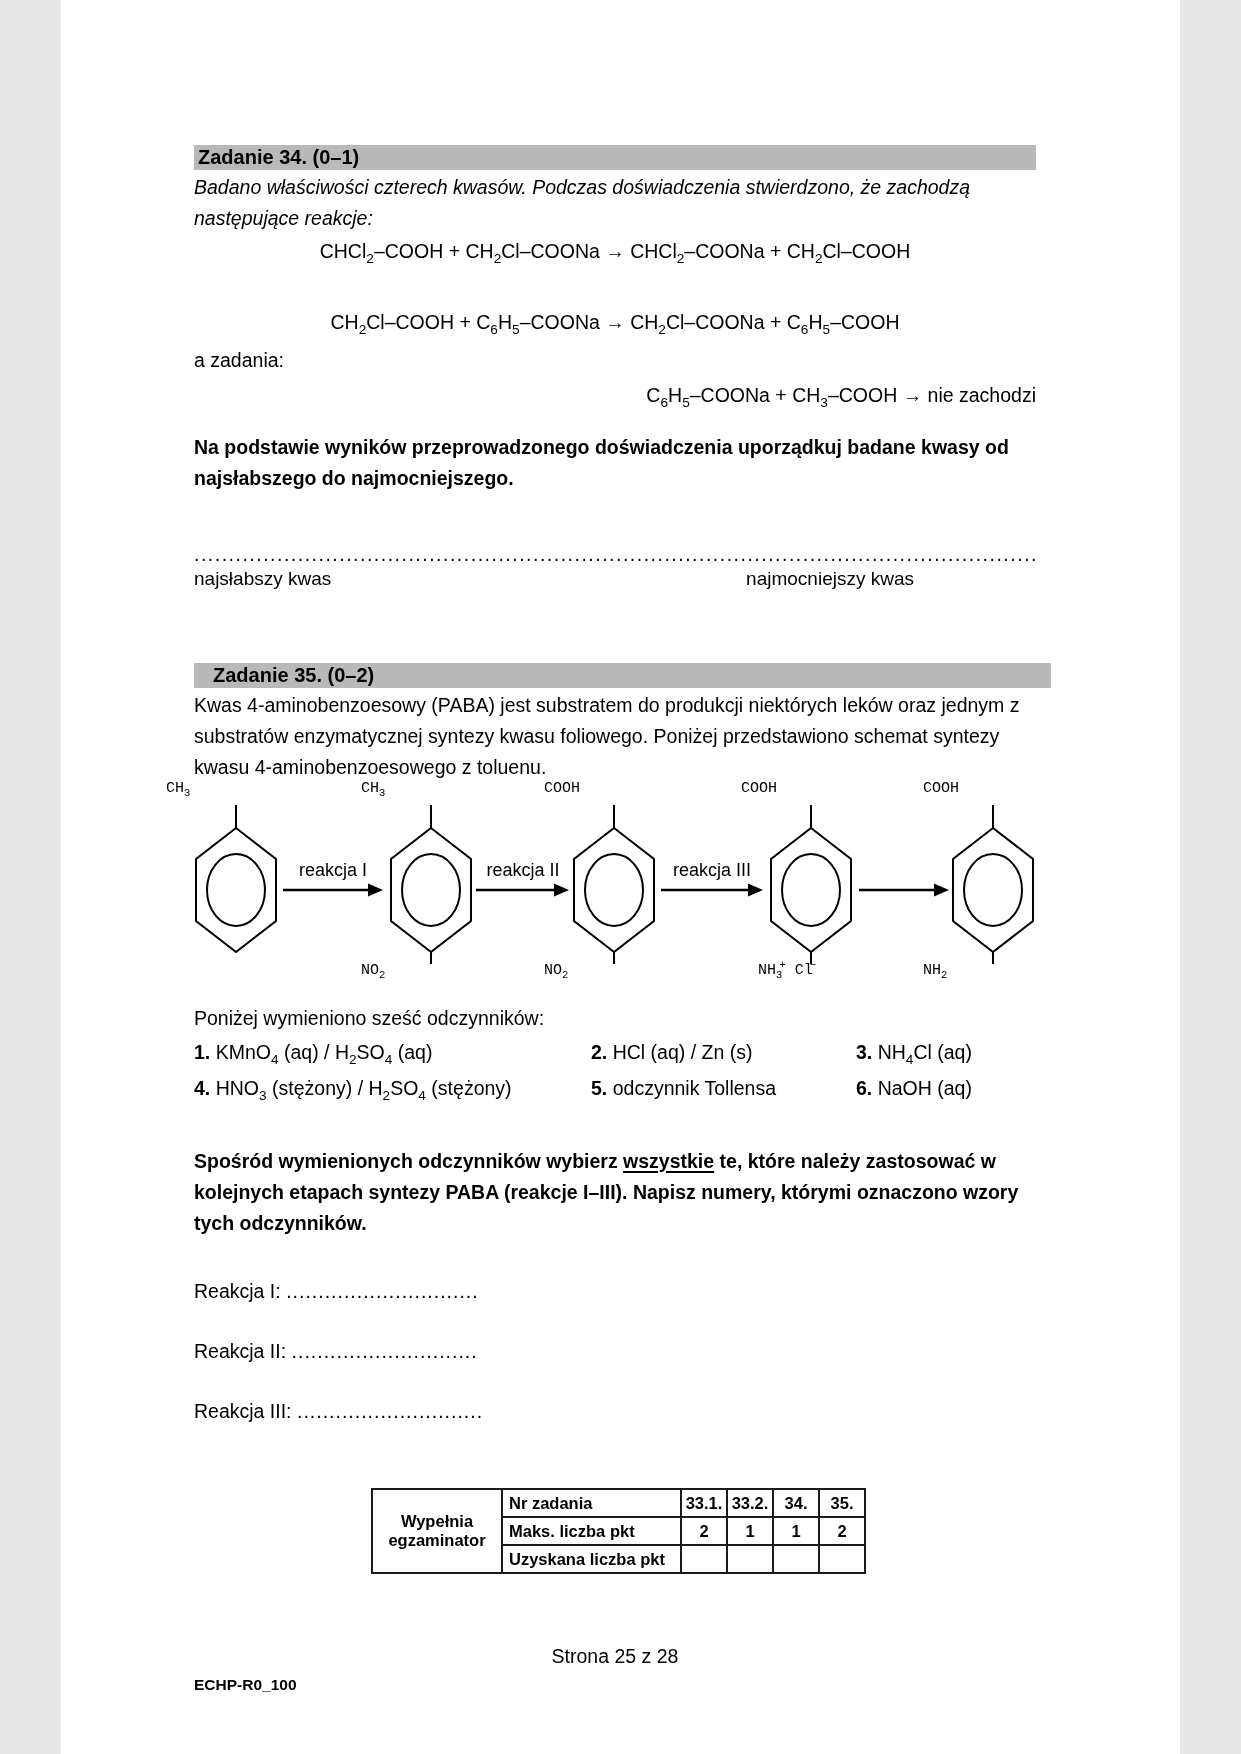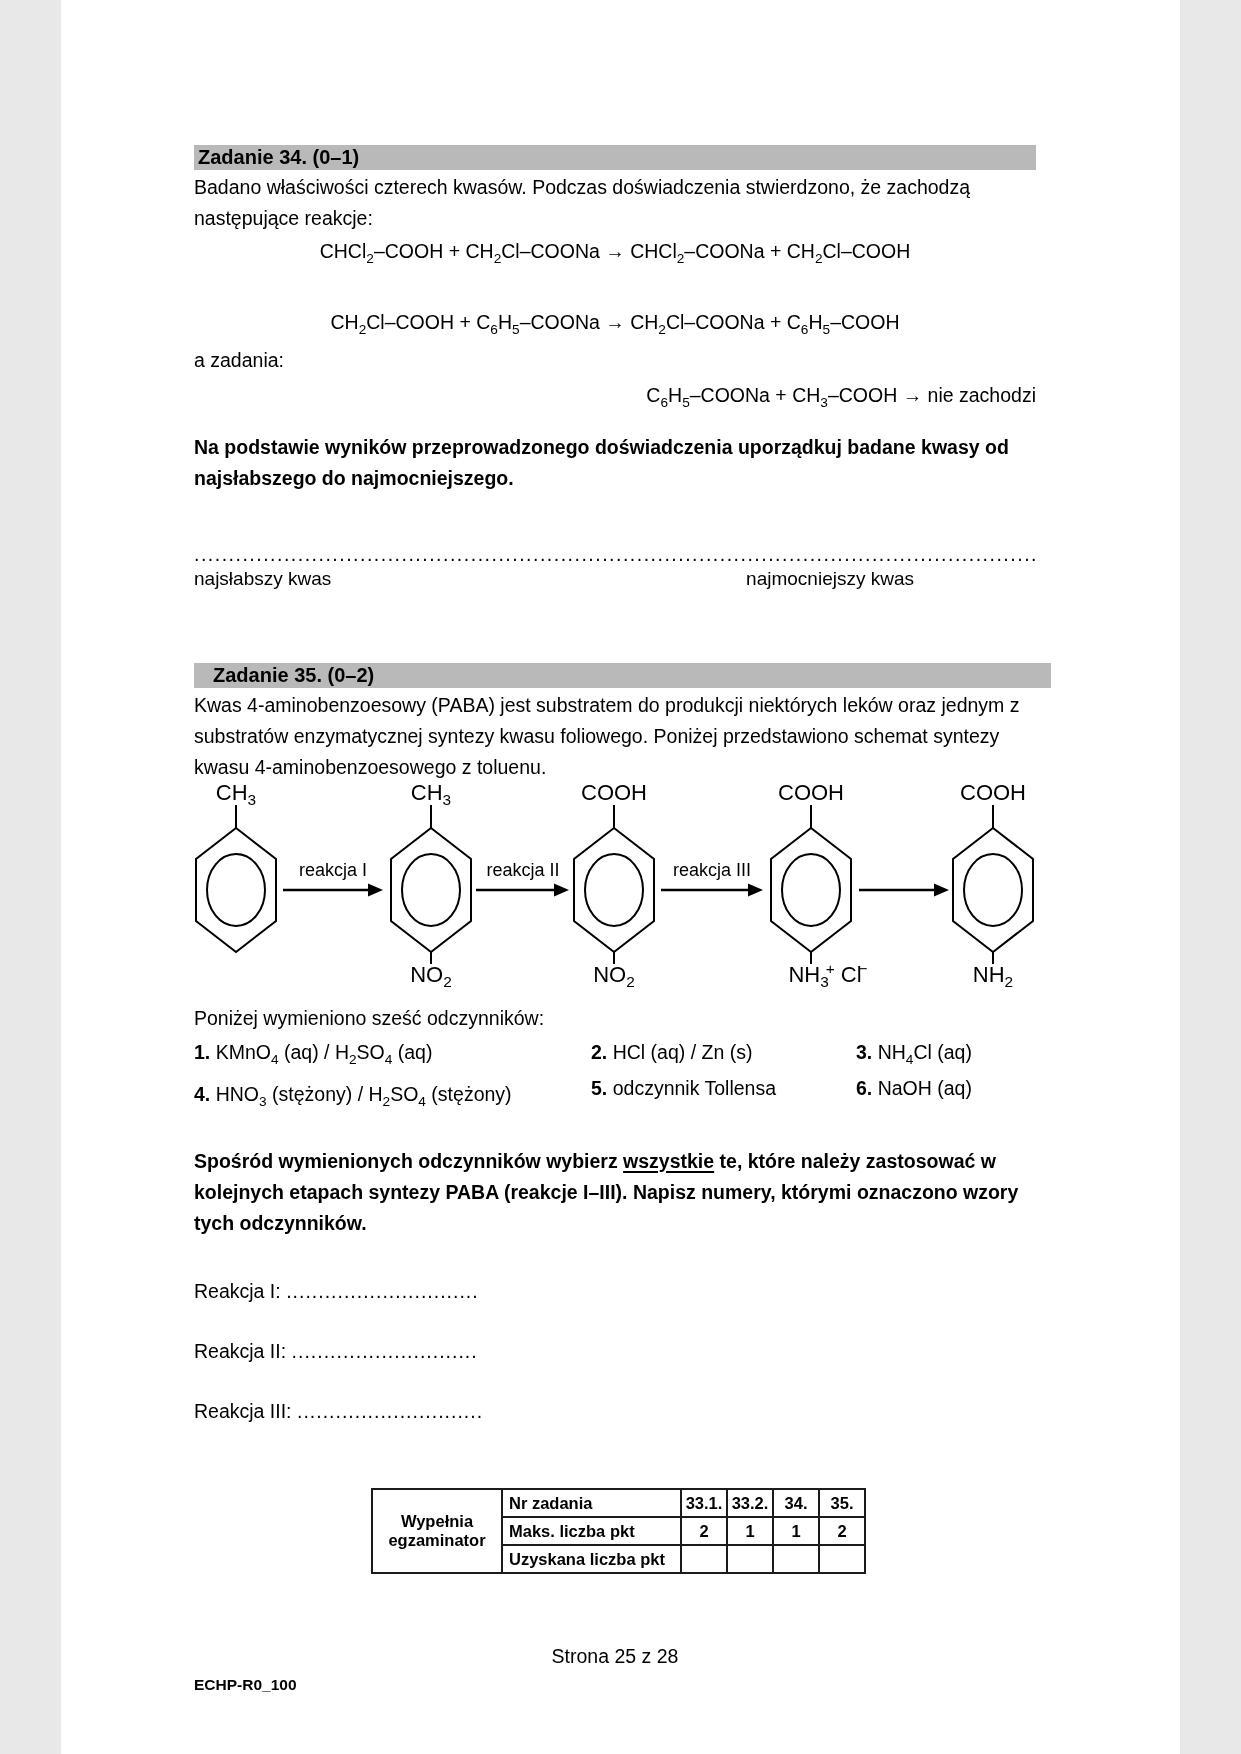--- a/index.html
+++ b/index.html
@@ -19,21 +19,21 @@
   sub{font-size:70%;line-height:0;}
   sup{font-size:70%;line-height:0;vertical-align:super;}
   .dotline{
     left:133px;width:842px;font-size:19.5px;letter-spacing:1.5px;
     white-space:nowrap;overflow:hidden;line-height:22px;
   }
   .small-label{font-size:19px;}
   .scheme-svg{left:133px;top:778px;}
   .scheme-svg line,.scheme-svg polygon.ring{stroke:#000;fill:none;}
   .s-label{
-    width:140px;text-align:center;font-size:22px;white-space:nowrap;
+    width:140px;text-align:left;font-size:15px;white-space:nowrap;font-family:Liberation Mono, monospace;
   }
   .s-label sup{margin-left:-3px;}
   .arrow-label{width:120px;text-align:center;font-size:18px;white-space:nowrap;}
   .reagent{font-size:19.5px;white-space:nowrap;}
   .reagent .num{font-weight:bold;}
   .underl{text-decoration:underline;text-decoration-thickness:2px;text-underline-offset:3px;}
   .ansline{left:133px;font-size:19.5px;white-space:nowrap;}
   .ansline .dots{letter-spacing:1px;}
   .score-table{
     position:absolute;left:310px;top:1488px;border-collapse:collapse;
@@ -48,21 +48,21 @@
 </style>
 </head>
 <body>
 
 <div class="page">
 
   <div class="abs task-bar" style="top:145px;">
     <span>Zadanie 34. (0–1)</span>
   </div>
 
-  <div class="abs para" style="top:172px;">Badano właściwości czterech kwasów. Podczas doświadczenia stwierdzono, że zachodzą następujące reakcje:</div>
+  <div class="abs para" style="top:172px;font-style:italic;">Badano właściwości czterech kwasów. Podczas doświadczenia stwierdzono, że zachodzą następujące reakcje:</div>
 
   <div class="abs eq" style="top:240px;">CHCl<sub>2</sub>–COOH + CH<sub>2</sub>Cl–COONa → CHCl<sub>2</sub>–COONa + CH<sub>2</sub>Cl–COOH</div>
   <div class="abs eq" style="top:311px;">CH<sub>2</sub>Cl–COOH + C<sub>6</sub>H<sub>5</sub>–COONa → CH<sub>2</sub>Cl–COONa + C<sub>6</sub>H<sub>5</sub>–COOH</div>
 
   <div class="abs para" style="top:345px;">a zadania:</div>
 
   <div class="abs eq" style="top:384px;text-align:right;">C<sub>6</sub>H<sub>5</sub>–COONa + CH<sub>3</sub>–COOH → nie zachodzi</div>
 
   <div class="abs para bold" style="top:432px;">Na podstawie wyników przeprowadzonego doświadczenia uporządkuj badane kwasy od najsłabszego do najmocniejszego.</div>
 
@@ -134,21 +134,21 @@
     <span>KMnO<sub>4</sub> (aq) / H<sub>2</sub>SO<sub>4</sub> (aq)</span>
   </div>
   <div class="abs reagent" style="left:530px;top:1041px;">
     <span class="num">2.</span>
     <span>HCl (aq) / Zn (s)</span>
   </div>
   <div class="abs reagent" style="left:795px;top:1041px;">
     <span class="num">3.</span>
     <span>NH<sub>4</sub>Cl (aq)</span>
   </div>
-  <div class="abs reagent" style="left:133px;top:1077px;margin-top:6px;">
+  <div class="abs reagent" style="left:133px;top:1077px;">
     <span class="num">4.</span>
     <span>HNO<sub>3</sub> (stężony) / H<sub>2</sub>SO<sub>4</sub> (stężony)</span>
   </div>
   <div class="abs reagent" style="left:530px;top:1077px;">
     <span class="num">5.</span>
     <span>odczynnik Tollensa</span>
   </div>
   <div class="abs reagent" style="left:795px;top:1077px;">
     <span class="num">6.</span>
     <span>NaOH (aq)</span>

